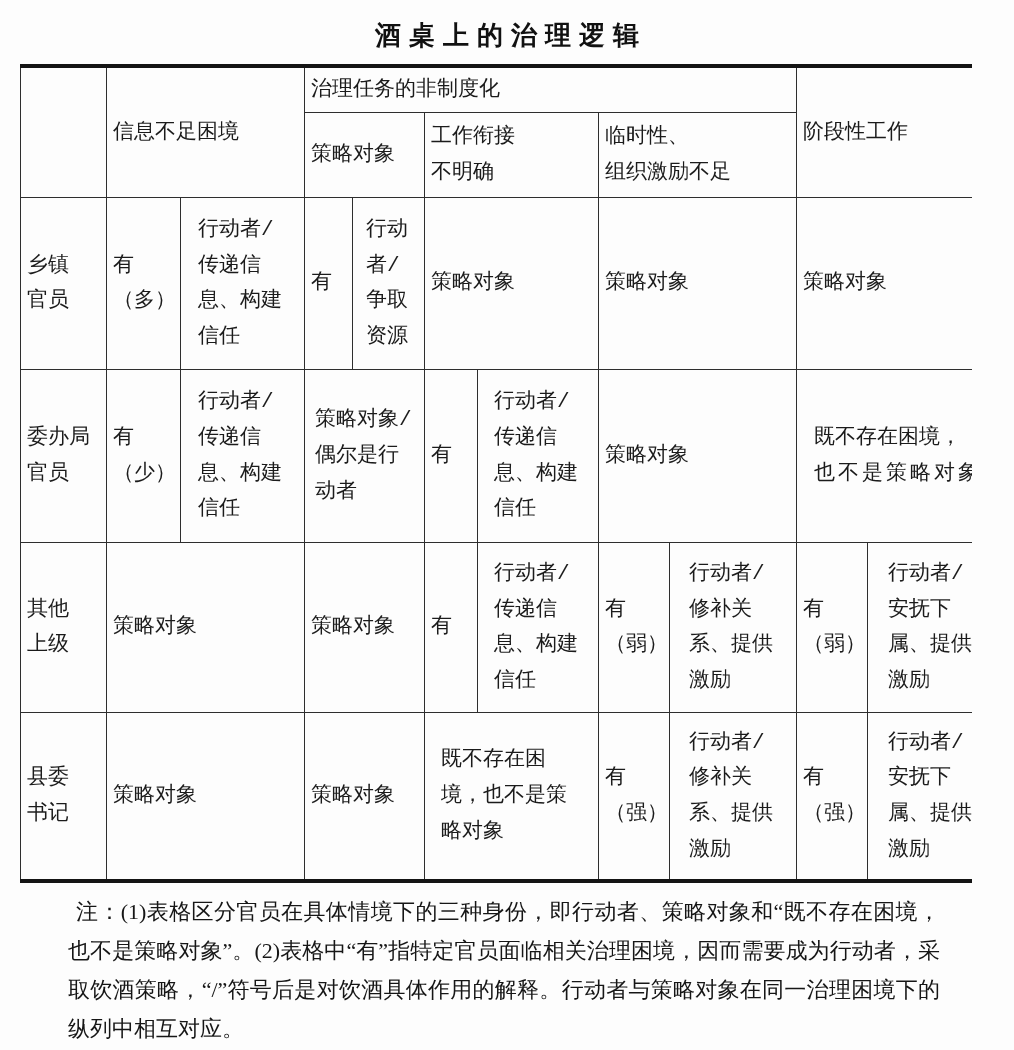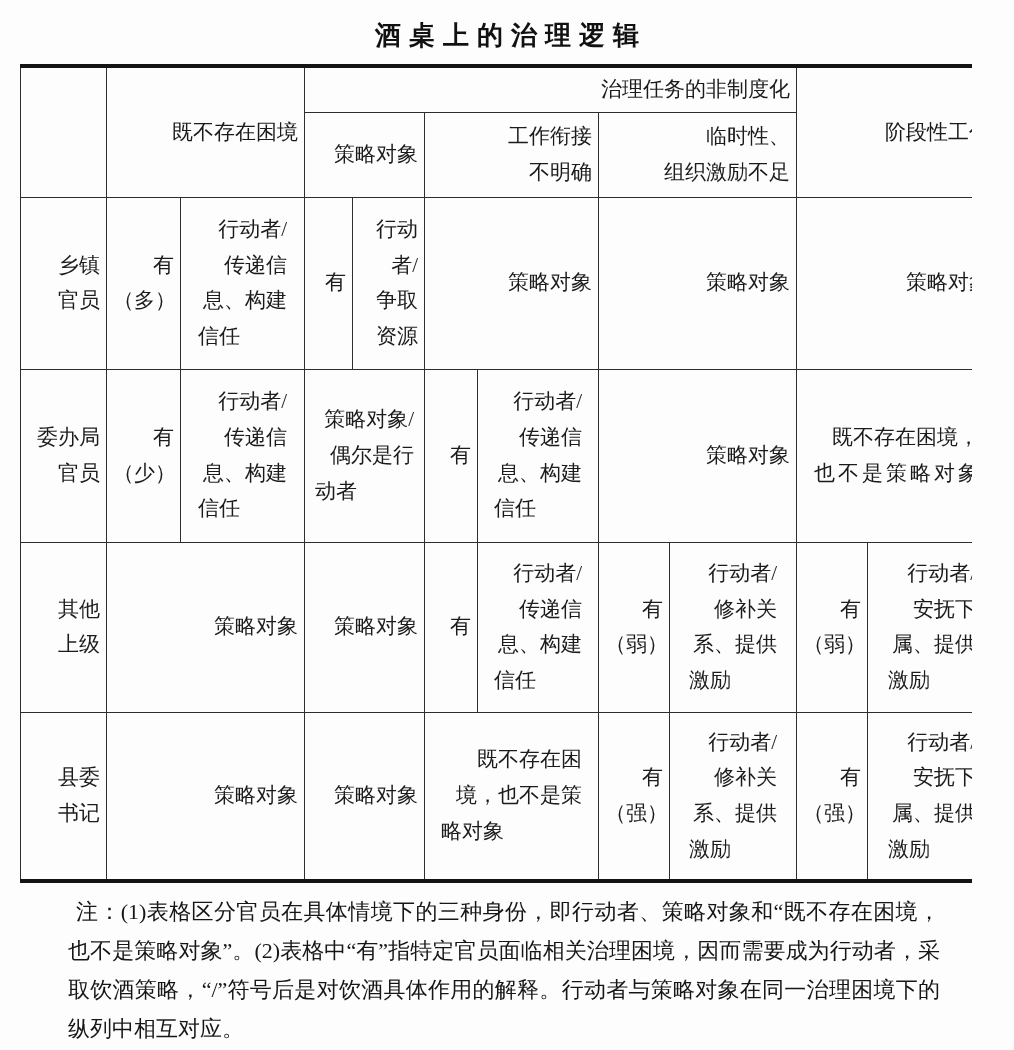--- a/index.html
+++ b/index.html
@@ -4,22 +4,22 @@
 <style>
   html,body{margin:0;padding:0;background:#fdfdfd;}
   .page{position:relative;width:972px;height:1050px;background:#fdfdfd;color:#1b1b1b;
         font-family:"Liberation Serif","DejaVu Serif",serif;overflow:hidden;}
   .title{position:absolute;top:18px;left:0;width:1014px;margin:0;text-align:center;
          font-family:"Liberation Sans","DejaVu Sans",sans-serif;
          font-size:26px;font-weight:bold;letter-spacing:8px;text-indent:8px;color:#111;}
   table.gov{position:absolute;left:20px;top:64px;width:976px;border-collapse:collapse;
             table-layout:fixed;font-size:21px;line-height:1.7;color:#1b1b1b;
             border-top:4px solid #141414;border-bottom:4px solid #141414;}
-  table.gov td{border:1.5px solid #2e2e2e;vertical-align:middle;text-align:right;
-               line-break:strict;overflow-wrap:normal;padding:4px 6px;}
+  table.gov td{border:1.5px solid #2e2e2e;vertical-align:middle;text-align:left;
+               line-break:strict;overflow-wrap:normal;padding:4px 6px;font-family:Liberation Mono, monospace;}
   td.pre{white-space:pre-line;}
   td.j{text-align:justify;text-justify:inter-character;text-align-last:left;}
   td.jall{text-align:justify;text-justify:inter-character;text-align-last:justify;}
   td.left{text-align:left;}
   .p13{padding:6px 6px 6px 13px !important;}
   .p15{padding:6px 10px !important;}
   .p16{padding:6px 16px !important;}
   .p17{padding:6px 17px !important;}
   .p19{padding:6px 19px !important;}
   .p20{padding:2px 20px !important;}
@@ -51,21 +51,21 @@
       <col style="width:121px">
         <col style="width:71px">
         <col style="width:127px">
       <col style="width:71px">
         <col style="width:129px">
     </colgroup>
 
     <tbody>
         <tr class="h1">
       <td rowspan="2"></td>
-      <td rowspan="2" colspan="2">既不存在困境</td>
+      <td rowspan="2" colspan="2">信息不足困境</td>
       <td colspan="6">治理任务的非制度化</td>
       <td rowspan="2" colspan="2">阶段性工作</td>
     </tr>
     <tr class="h2">
       <td colspan="2">策略对象</td>
       <td colspan="2" class="pre">工作衔接
 不明确</td>
       <td colspan="2" class="pre">临时性、
 组织激励不足</td>
     </tr>

